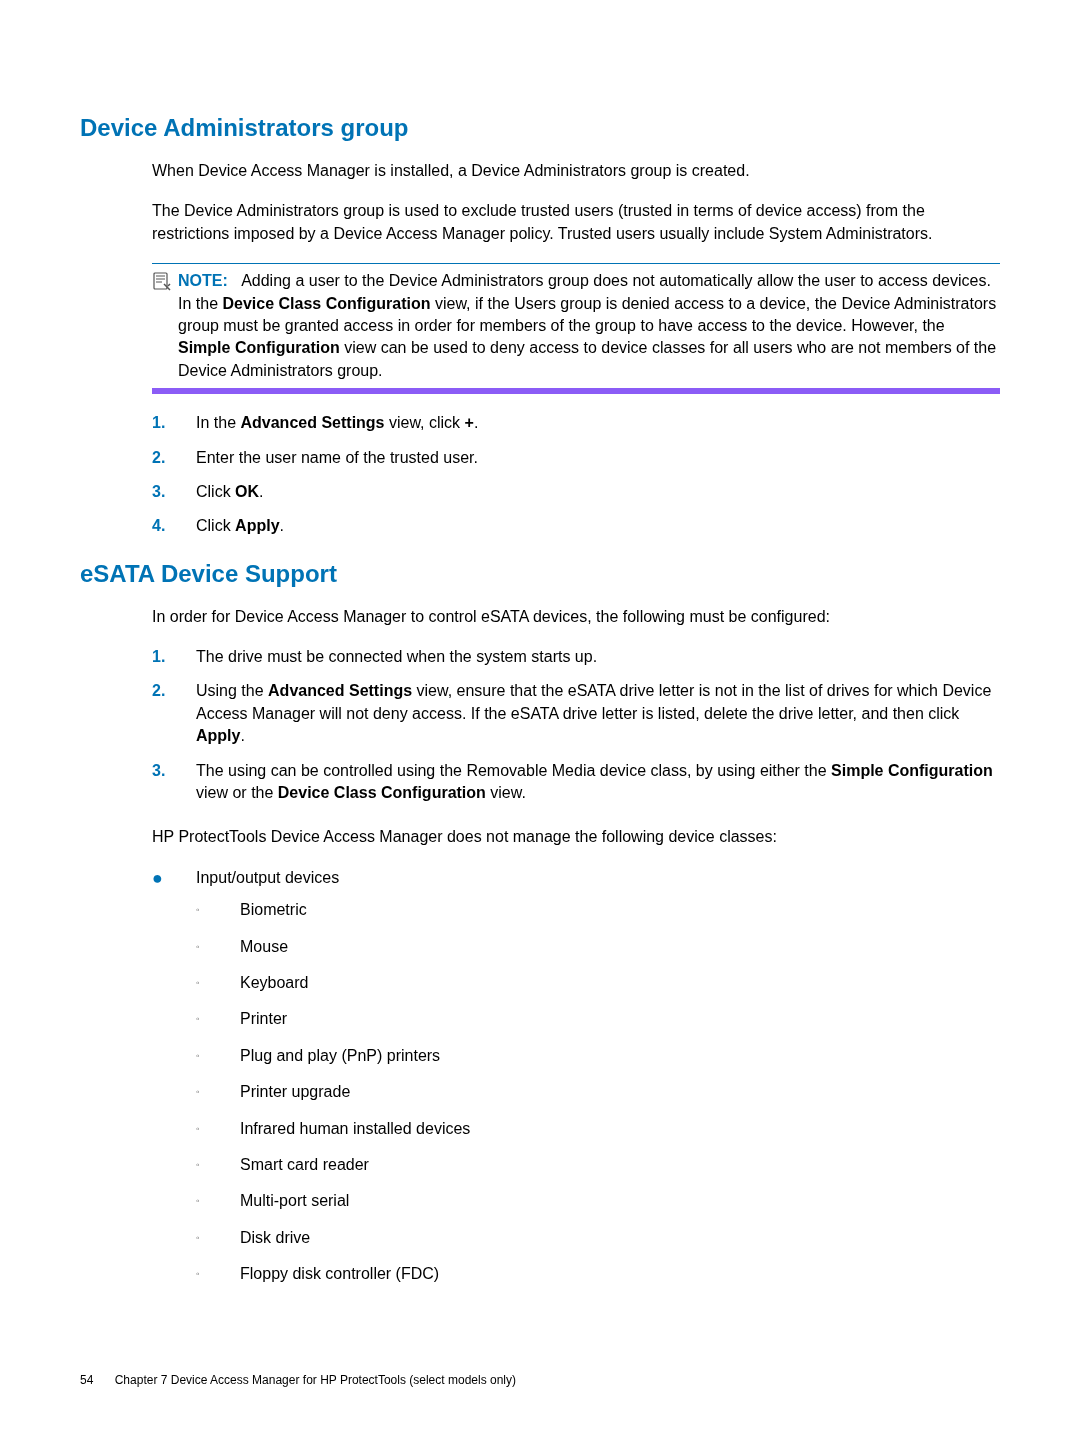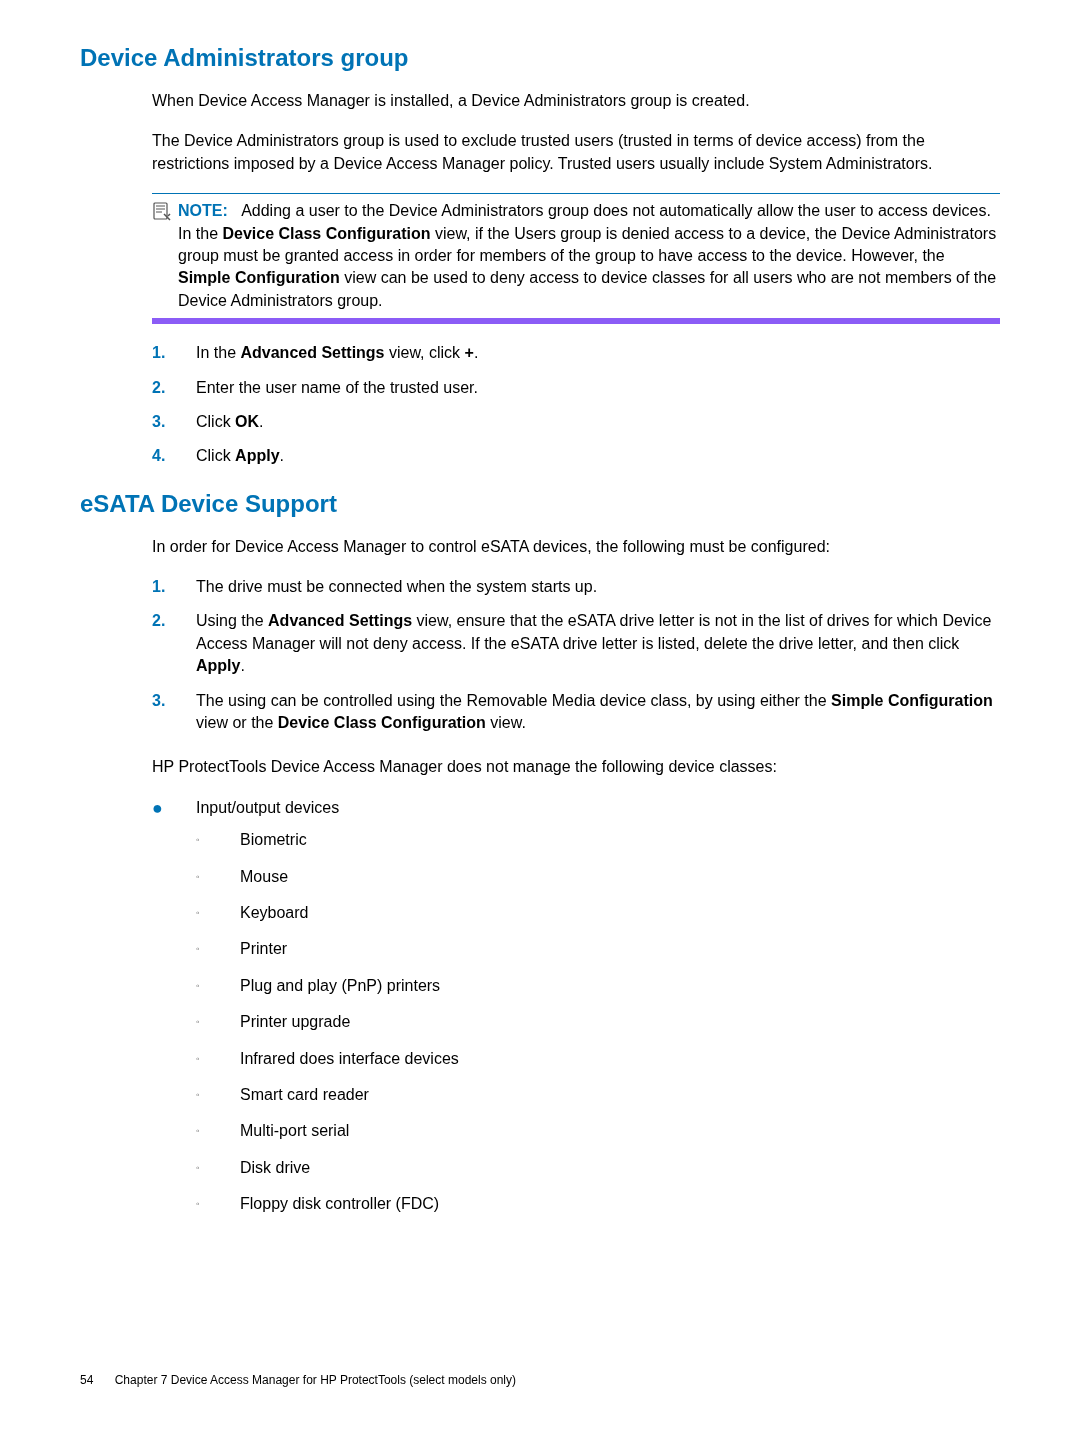--- a/index.html
+++ b/index.html
@@ -6,21 +6,21 @@
     margin: 0;
     padding: 0;
     font-family: Arial, Helvetica, sans-serif;
     font-size: 16px;
     color: #000;
     background: #fff;
   }
   .page {
     width: 1080px;
     min-height: 1437px;
-    padding: 44px 80px 50px 80px;
+    padding: 114px 80px 50px 80px;
     box-sizing: border-box;
     position: relative;
   }
   .h2 {
     color: #0073b5;
     font-size: 24px;
     font-weight: bold;
     margin: 0 0 18px 0;
   }
   .body-indent {
@@ -226,21 +226,21 @@
             <li>
                 <span class="sub-dot">◦</span>
                 <span>Plug and play (PnP) printers</span>
               </li>
             <li>
                 <span class="sub-dot">◦</span>
                 <span>Printer upgrade</span>
               </li>
             <li>
                 <span class="sub-dot">◦</span>
-                <span>Infrared does interface devices</span>
+                <span>Infrared human installed devices</span>
               </li>
             <li>
                 <span class="sub-dot">◦</span>
                 <span>Smart card reader</span>
               </li>
             <li>
                 <span class="sub-dot">◦</span>
                 <span>Multi-port serial</span>
               </li>
             <li>

